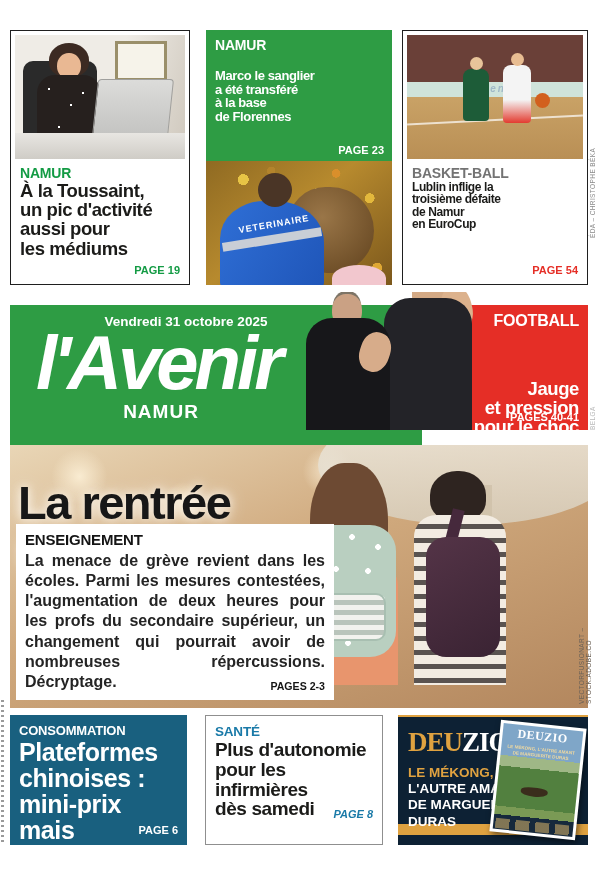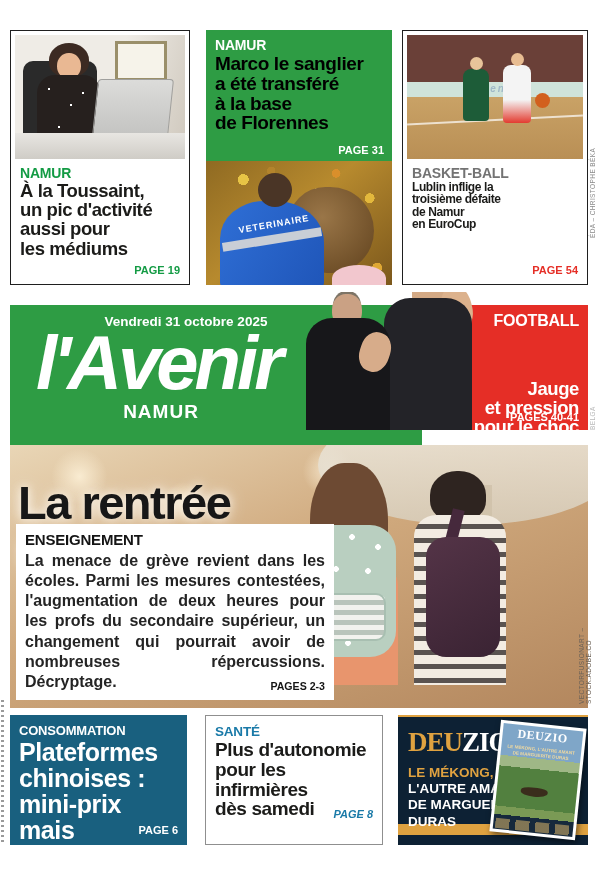--- a/index.html
+++ b/index.html
@@ -163,25 +163,25 @@
 un pic d'activité
 aussi pour
 les médiums</div>
       <div class="pageref abs" style="right:0;bottom:2px;color:#139b44;">PAGE 19</div>
     </div>
   </div>
 
   <div class="card" style="left:206px;width:186px;">
     <div class="abs" style="left:0;right:0;top:0;height:131px;background:#2e9c44;">
       <div class="kicker" style="color:#fff;font-size:14px;margin:7px 0 0 9px;">NAMUR</div>
-      <div class="title" style="color:#000000;font-size:19px;margin:1px 0 0 9px;">Marco le sanglier
+      <div class="title" style="color:#ffffff;font-size:13px;margin:16px 0 0 9px;">Marco le sanglier
 a été transféré
 à la base
 de Florennes</div>
-      <div class="pageref abs" style="right:8px;bottom:5px;color:#fff;">PAGE 31</div>
+      <div class="pageref abs" style="right:8px;bottom:5px;color:#fff;">PAGE 23</div>
     </div>
     <div class="abs" style="left:0;right:0;top:131px;bottom:0;overflow:hidden;">
       <div class="s-leaves"></div>
       <div class="s-boar"></div>
       <div class="s-vest"></div>
       <div class="s-vest-stripe"></div>
       <div class="s-vethead"></div>
       <div class="s-vest-label">VETERINAIRE</div>
       <div class="s-pink"></div>
     </div>

